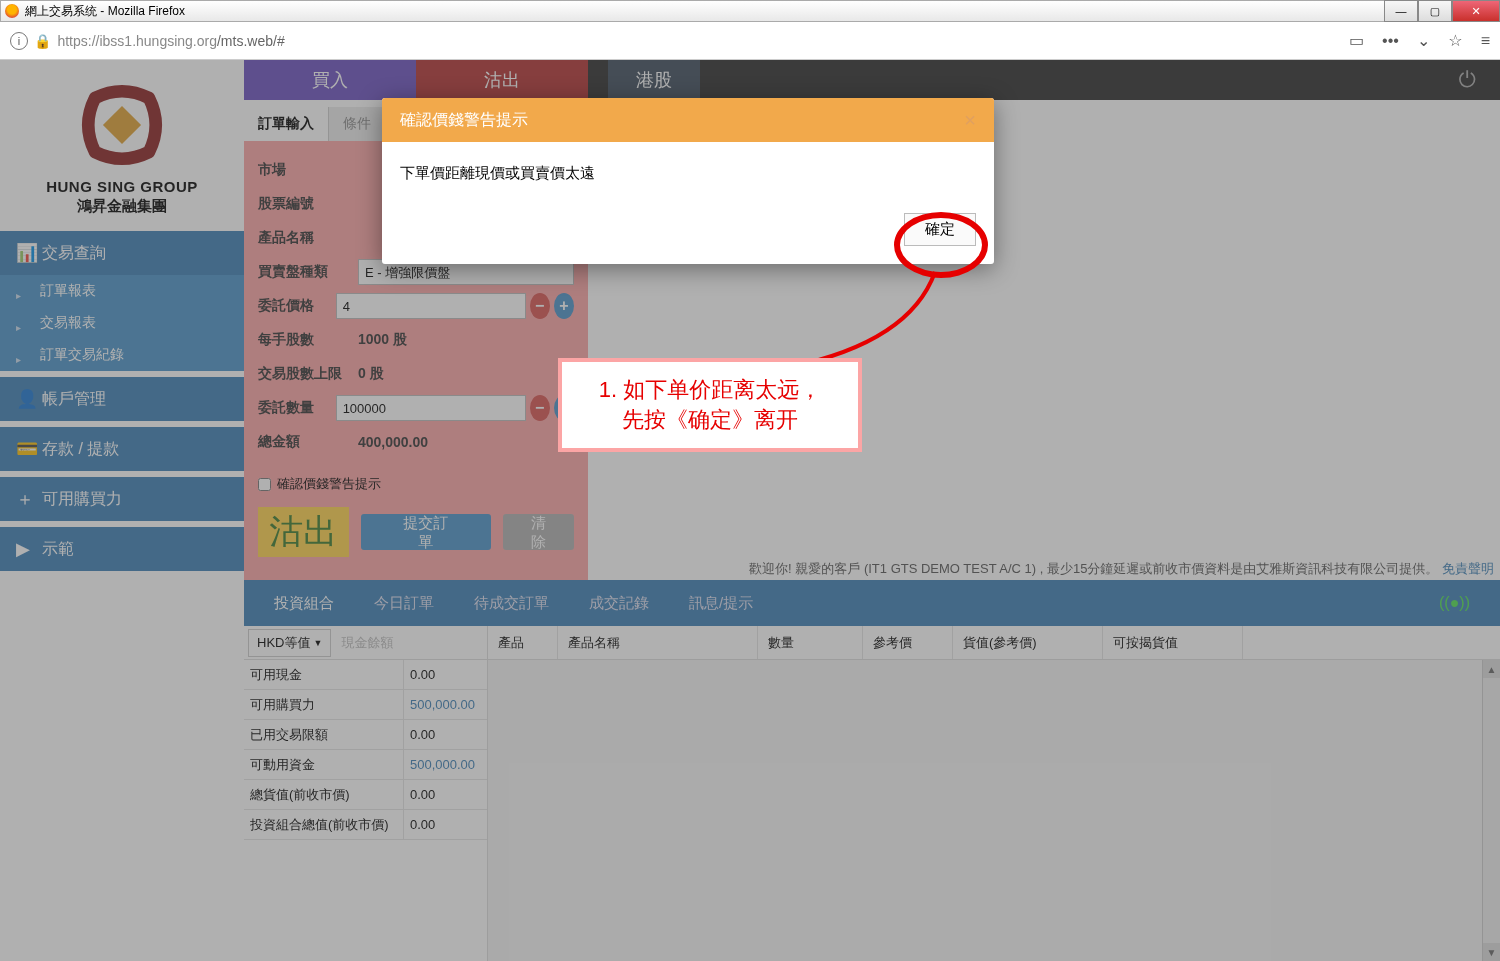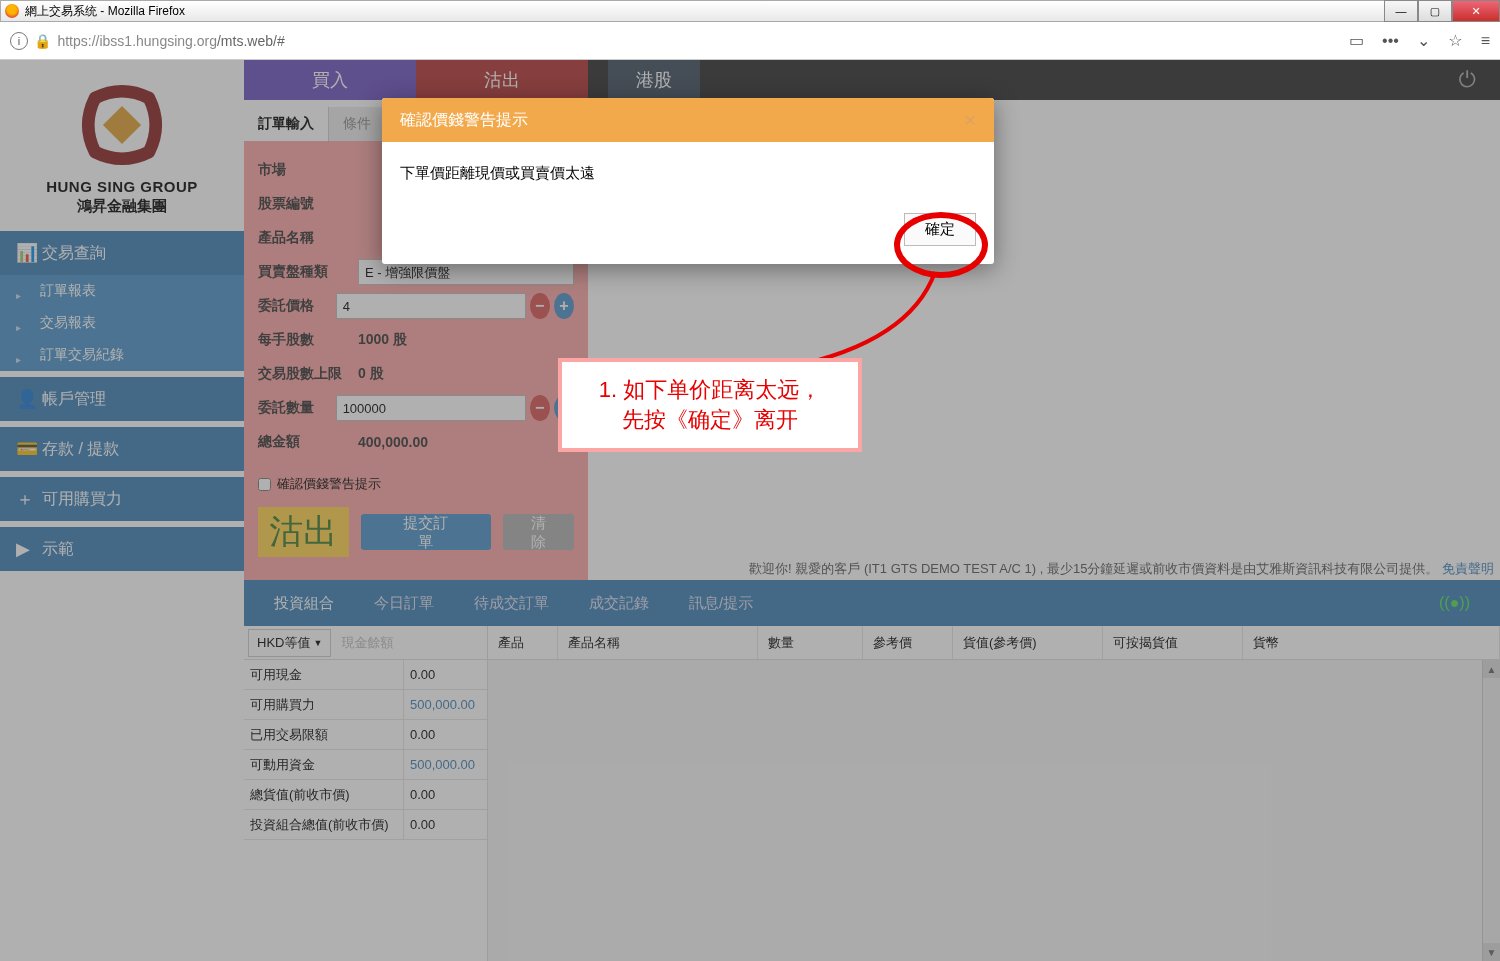--- a/index.html
+++ b/index.html
@@ -324,21 +324,20 @@
           </div>
       </div>
       <div class="right-table">
         <div class="rt-head">
           <div class="col" style="width:70px">產品</div>
           <div class="col" style="width:200px">產品名稱</div>
           <div class="col" style="width:105px">數量</div>
           <div class="col" style="width:90px">參考價</div>
           <div class="col" style="width:150px">貨值(參考價)</div>
           <div class="col" style="width:140px">可按揭貨值</div>
-          <div class="col" style="flex:1">貨幣</div>
         </div>
         <div class="rt-body"></div>
         <div class="rt-scroll">
           <div class="arrow">▲</div>
           <div class="arrow bot">▼</div>
         </div>
       </div>
     </div>
 
     <div class="dim"></div>

